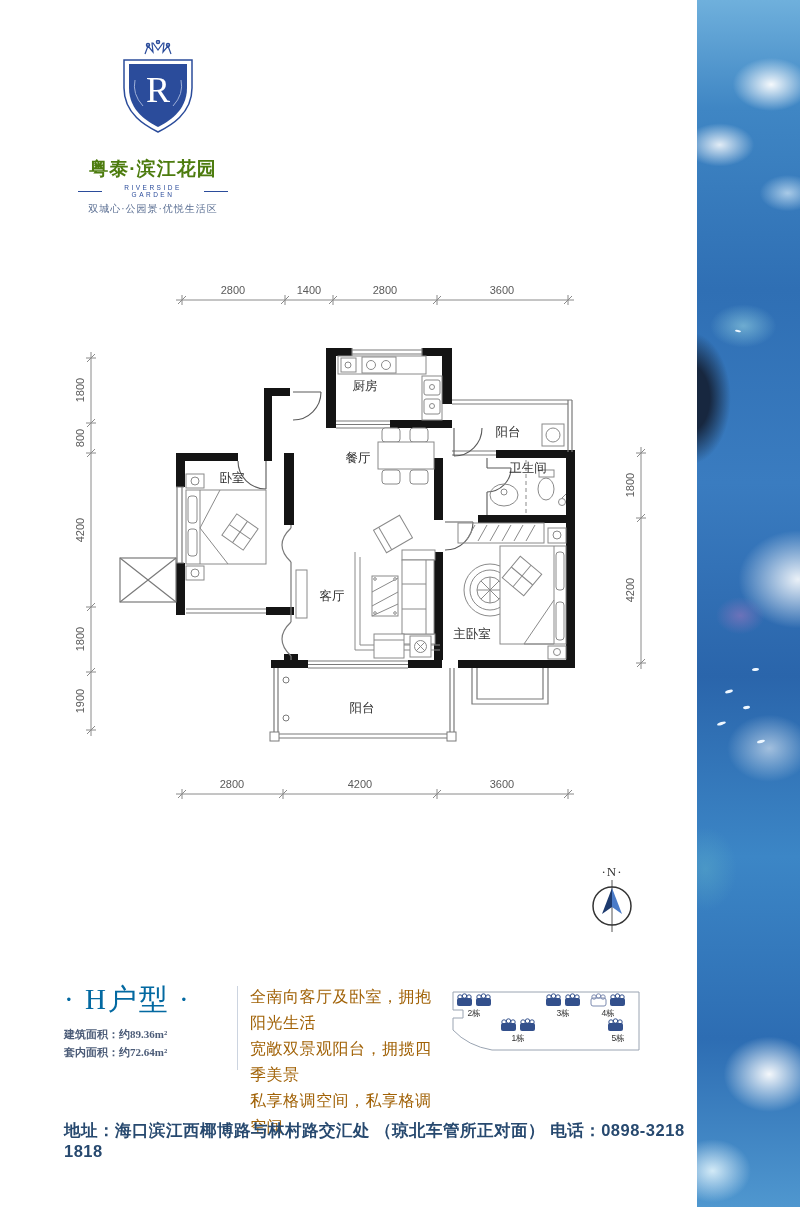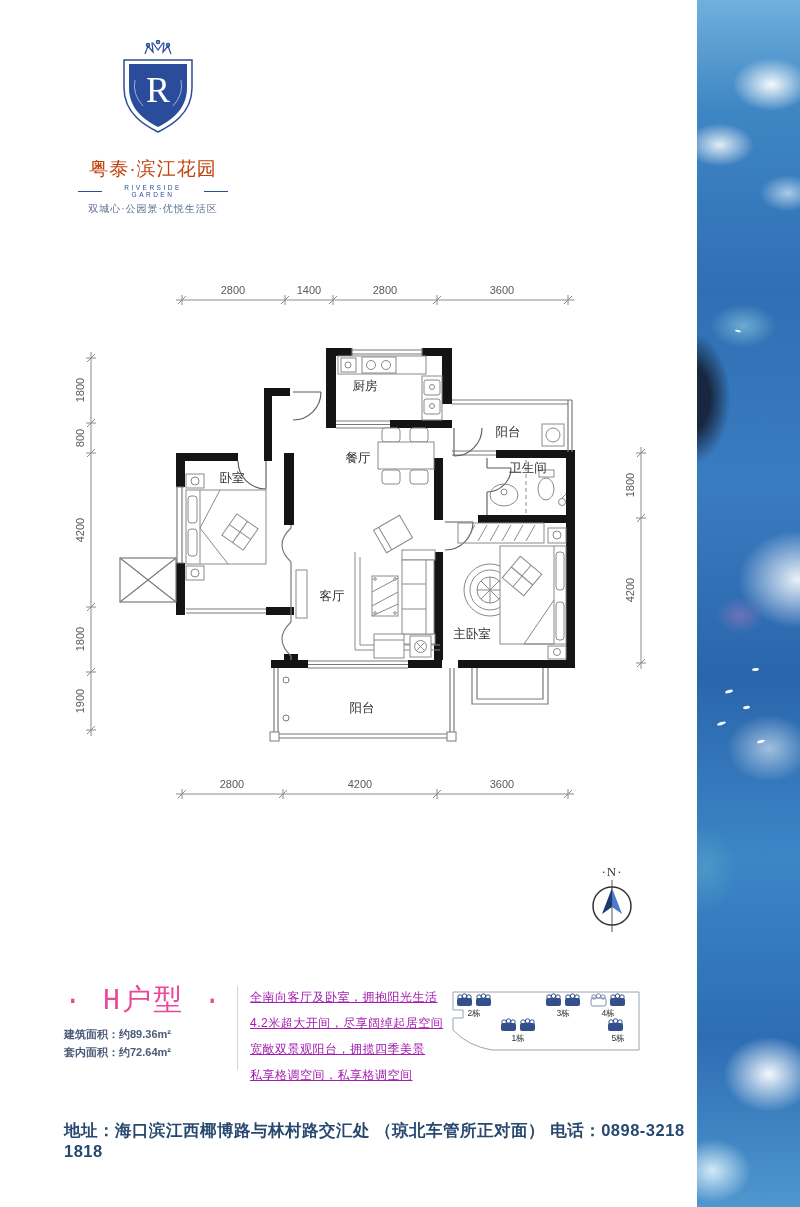--- a/index.html
+++ b/index.html
@@ -24,46 +24,46 @@
   .fish{position:absolute;background:#eef7ff;border-radius:50%;}
   .f1{width:8px;height:3px;left:28px;top:690px;transform:rotate(-15deg);}
   .f2{width:7px;height:3px;left:46px;top:706px;transform:rotate(-10deg);}
   .f3{width:9px;height:3px;left:20px;top:722px;transform:rotate(-18deg);}
   .f4{width:7px;height:3px;left:55px;top:668px;transform:rotate(-8deg);}
   .f5{width:6px;height:2px;left:38px;top:330px;transform:rotate(12deg);}
   .f6{width:8px;height:3px;left:60px;top:740px;transform:rotate(-14deg);}
 
   
   .logo{position:absolute;left:78px;top:40px;width:150px;text-align:center;}
-  .brand-cn{margin-top:4px;font-size:19px;font-weight:normal;color:#c2410c;letter-spacing:1px;text-align:center;}
+  .brand-cn{margin-top:4px;font-size:19px;font-weight:bold;color:#4d7c0f;letter-spacing:1px;text-align:center;}
   .brand-en{margin-top:2px;font-size:6.5px;color:#2b4c9b;letter-spacing:2.5px;display:flex;align-items:center;justify-content:center;gap:4px;}
   .brand-en .rule{display:inline-block;width:26px;height:1px;background:#2b4c9b;}
   .brand-tag{margin-top:4px;font-size:10px;color:#5b6f93;letter-spacing:1px;}
 
   
   .floorplan{position:absolute;left:60px;top:270px;width:600px;height:540px;}
   .floorplan text{font-family:"Liberation Sans","DejaVu Sans",sans-serif;}
   .dimtxt{font-size:11px;fill:#5a5a5a;}
   .roomtxt{font-size:12.5px;fill:#2f2f2f;}
 
   
   .compass{position:absolute;left:588px;top:864px;width:48px;text-align:center;}
   .compass-n{font-size:13px;color:#333;letter-spacing:1px;font-family:"Liberation Serif",serif;}
 
   
   .unit-info{position:absolute;left:64px;top:980px;width:165px;}
-  .unit-title{font-family:Liberation Mono, monospace;font-size:29px;color:#ec4899;letter-spacing:2px;}
+  .unit-title{font-family:Liberation Serif, serif;font-size:29px;color:#0369a1;letter-spacing:2px;}
   .unit-layout{margin-top:9px;font-size:21px;color:#475772;letter-spacing:2px;}
-  .unit-area{margin-top:7px;font-size:11px;font-weight:bold;color:#4c5c78;}
+  .unit-area{margin-top:7px;font-size:11px;font-weight:bold;color:#4c5c78;font-family:Liberation Serif, serif;}
   .unit-area + .unit-area{margin-top:3px;}
   .divider-v{position:absolute;left:237px;top:986px;width:1px;height:84px;background:#ccd4e0;}
 
   
   .selling{position:absolute;left:250px;top:984px;width:195px;list-style:none;margin:0;padding:0;}
-  .selling li{font-size:12px;color:#a21caf;line-height:26px;letter-spacing:.5px;text-decoration:underline;}
+  .selling li{font-size:16px;color:#a16207;line-height:26px;letter-spacing:.5px;}
 
   
   .siteplan{position:absolute;left:448px;top:988px;width:196px;height:76px;}
   .siteplan text{font-family:"Liberation Sans","DejaVu Sans",sans-serif;font-size:8.5px;fill:#333;}
 
   
   .footer{position:absolute;left:64px;top:1120px;width:628px;}
   .address{font-size:16.5px;font-weight:bold;color:#27496f;letter-spacing:.5px;}
   .disclaimer{margin-top:8px;font-size:10.5px;color:#4a4a4a;}
 </style>
@@ -326,21 +326,20 @@
 
   <div class="unit-info">
     <div class="unit-title">· H户型 ·</div>
     <div class="unit-area">建筑面积：约89.36m²</div>
     <div class="unit-area">套内面积：约72.64m²</div>
   </div>
   <div class="divider-v"></div>
 
   <ul class="selling">
     <li>全南向客厅及卧室，拥抱阳光生活</li>
-    <li>4.2米超大开间，尽享阔绰起居空间</li>
     <li>宽敞双景观阳台，拥揽四季美景</li>
     <li>私享格调空间，私享格调空间</li>
   </ul>
 
   <svg class="siteplan" viewBox="0 0 196 76">
     <path d="M5,22 H15 V30 H5 V42 Q20,58 44,62 H191 V4 H5 Z" fill="#ffffff" stroke="#9aa4b2" stroke-width="1"></path>
     <g>
       <g fill="#33508c">
         <rect x="9" y="10" width="15" height="8" rx="2"></rect>
           <circle cx="12" cy="9" r="2.2" fill="none" stroke="#33508c"></circle>

